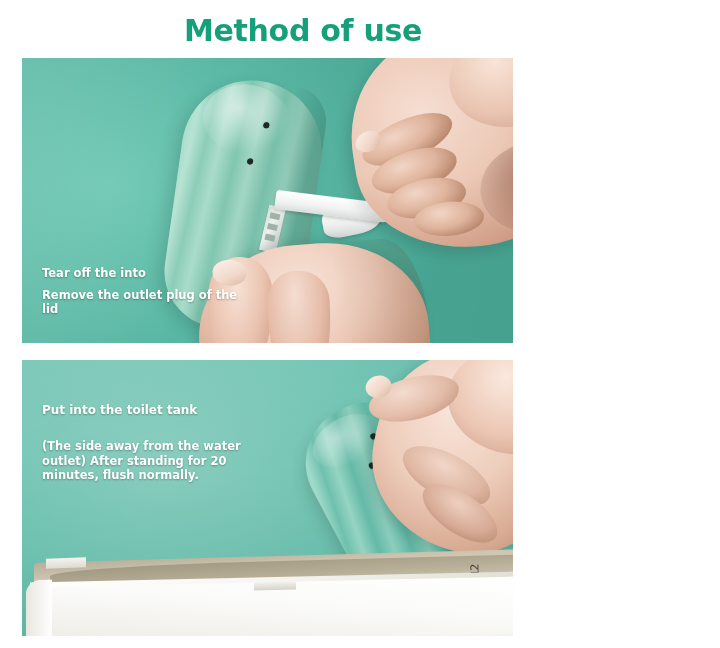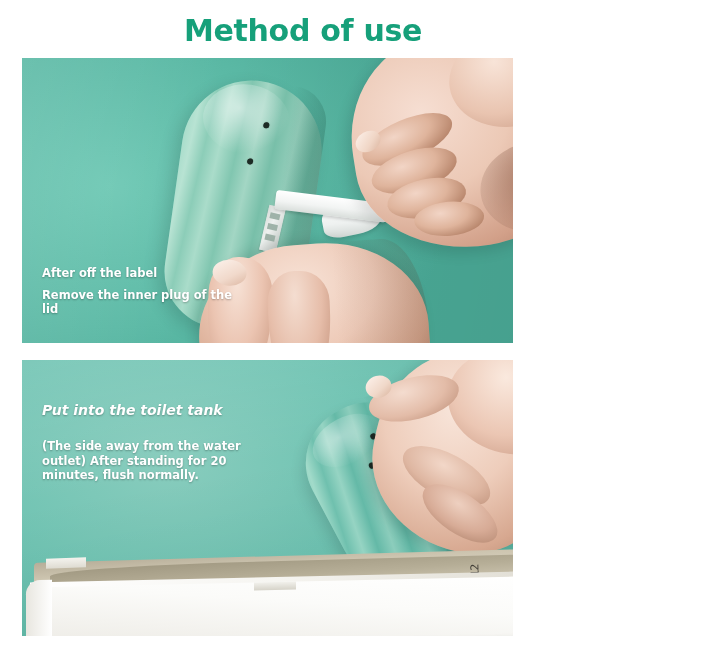--- a/index.html
+++ b/index.html
@@ -81,21 +81,21 @@
     position: absolute;
     color: #ffffff;
     font-weight: bold;
     font-family: "DejaVu Sans", sans-serif;
     text-shadow: 0 1px 2px rgba(0,0,0,0.30);
     z-index: 30;
   }
   #caption-1-line-1 { left: 42px; top: 266px; font-size: 11.5px; line-height: 15px; }
   #caption-1-line-2 { left: 42px; top: 288px; font-size: 11.5px; line-height: 14px; width: 200px; }
 
-  #caption-2-line-1 { left: 42px; top: 403px; font-size: 14px; line-height: 15px; font-style: italic; }
+  #caption-2-line-1 { left: 42px; top: 403px; font-size: 12px; line-height: 15px; }
   #caption-2-line-2 { left: 42px; top: 439px; font-size: 11.5px; line-height: 14.5px; width: 230px; }
 
   
   .p1-wrap { position: absolute; inset: 0; }
 
   
   .bottle1 {
     position: absolute;
     left: 152px;
     top: 22px;
@@ -394,22 +394,22 @@
       <div class="finger f1"></div>
       <div class="nail n1"></div>
       <div class="finger f2"></div>
       <div class="finger f3"></div>
       <div class="finger f4"></div>
       <div class="dark"></div>
     </div>
   </div>
 </div>
 
-<div class="caption" id="caption-1-line-1">After off the label</div>
-<div class="caption" id="caption-1-line-2">Remove the inner plug of the lid</div>
+<div class="caption" id="caption-1-line-1">Tear off the into</div>
+<div class="caption" id="caption-1-line-2">Remove the outlet plug of the lid</div>
 
 <div class="panel" id="panel-step-2">
 
   <div class="bg2"></div>
   <div class="bg2-vign"></div>
 
   <div class="p2-wrap">
 
     <div class="hand2">
       <div class="h2knuck"></div>

